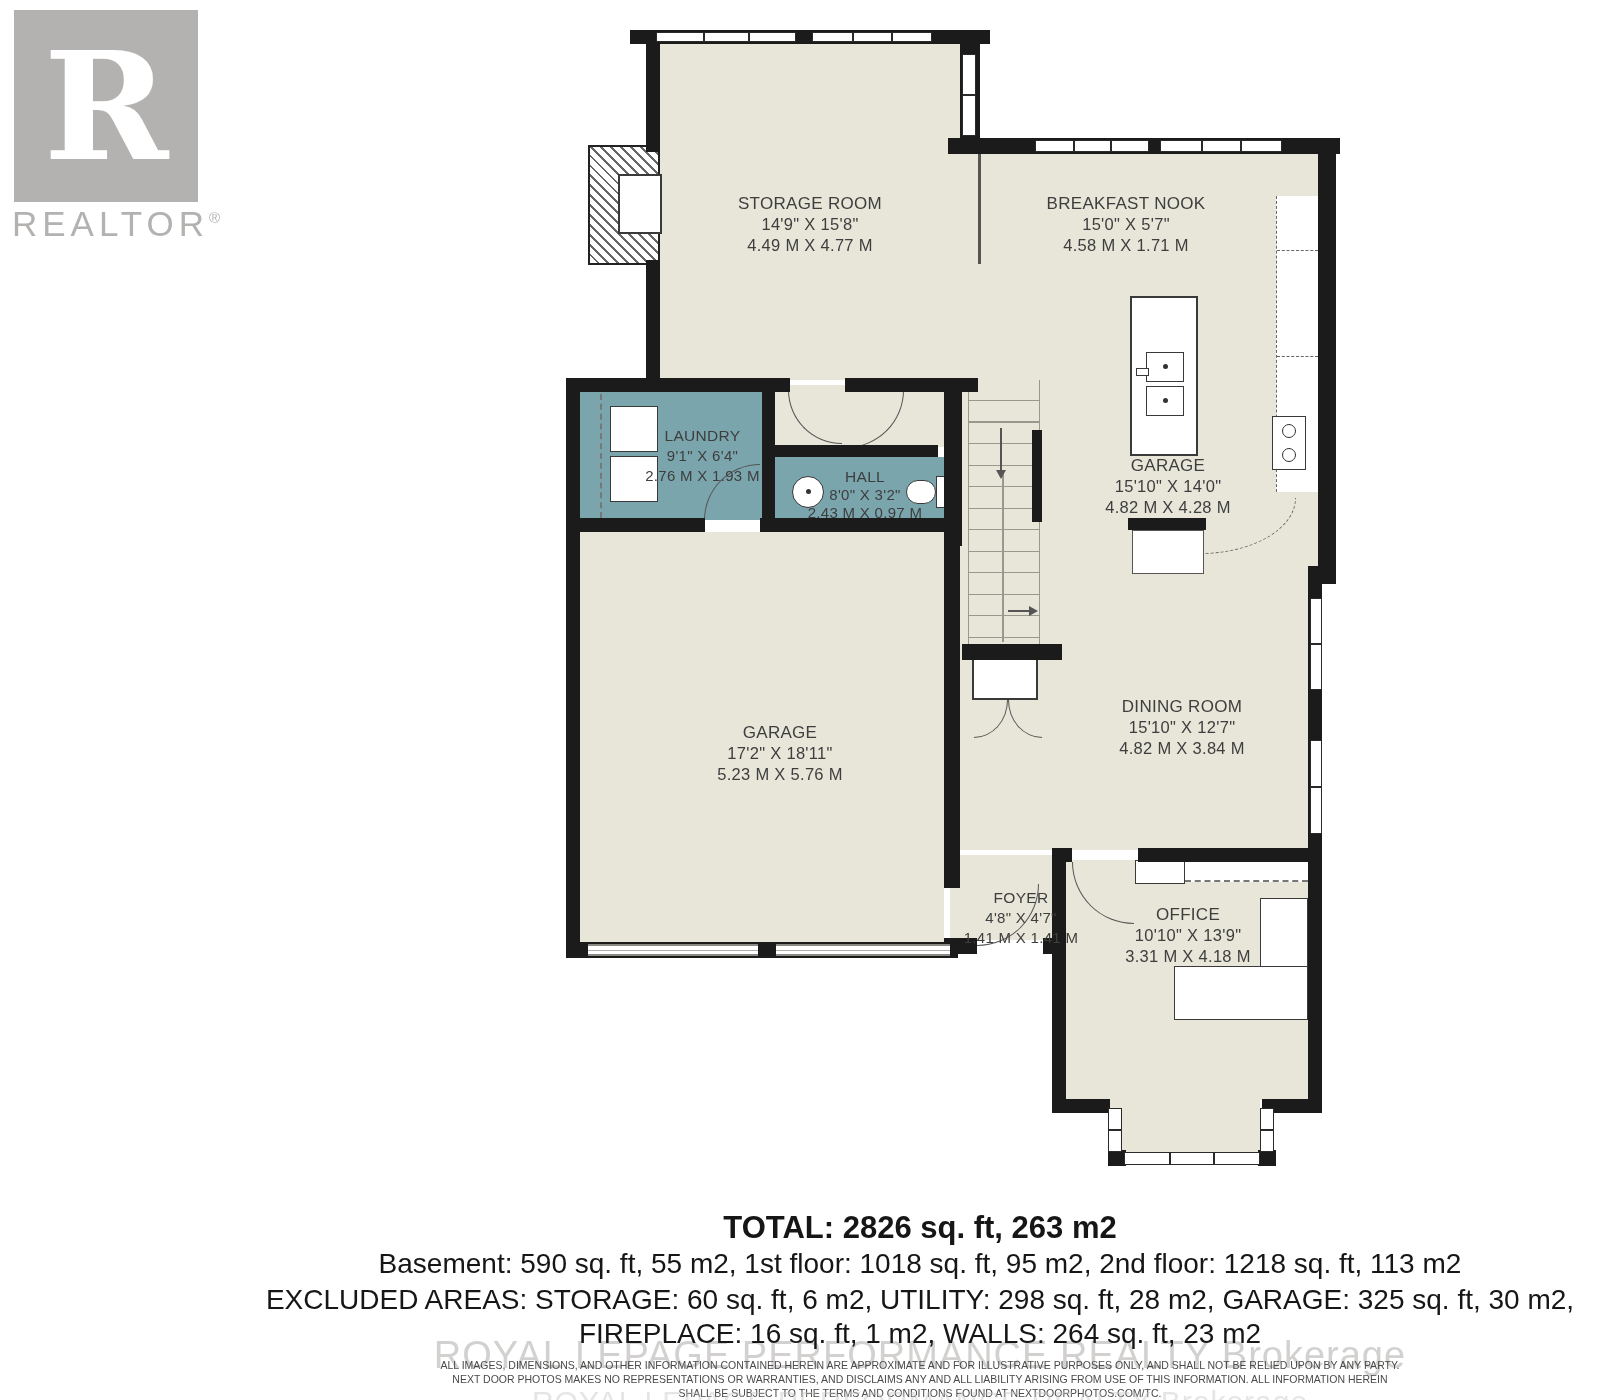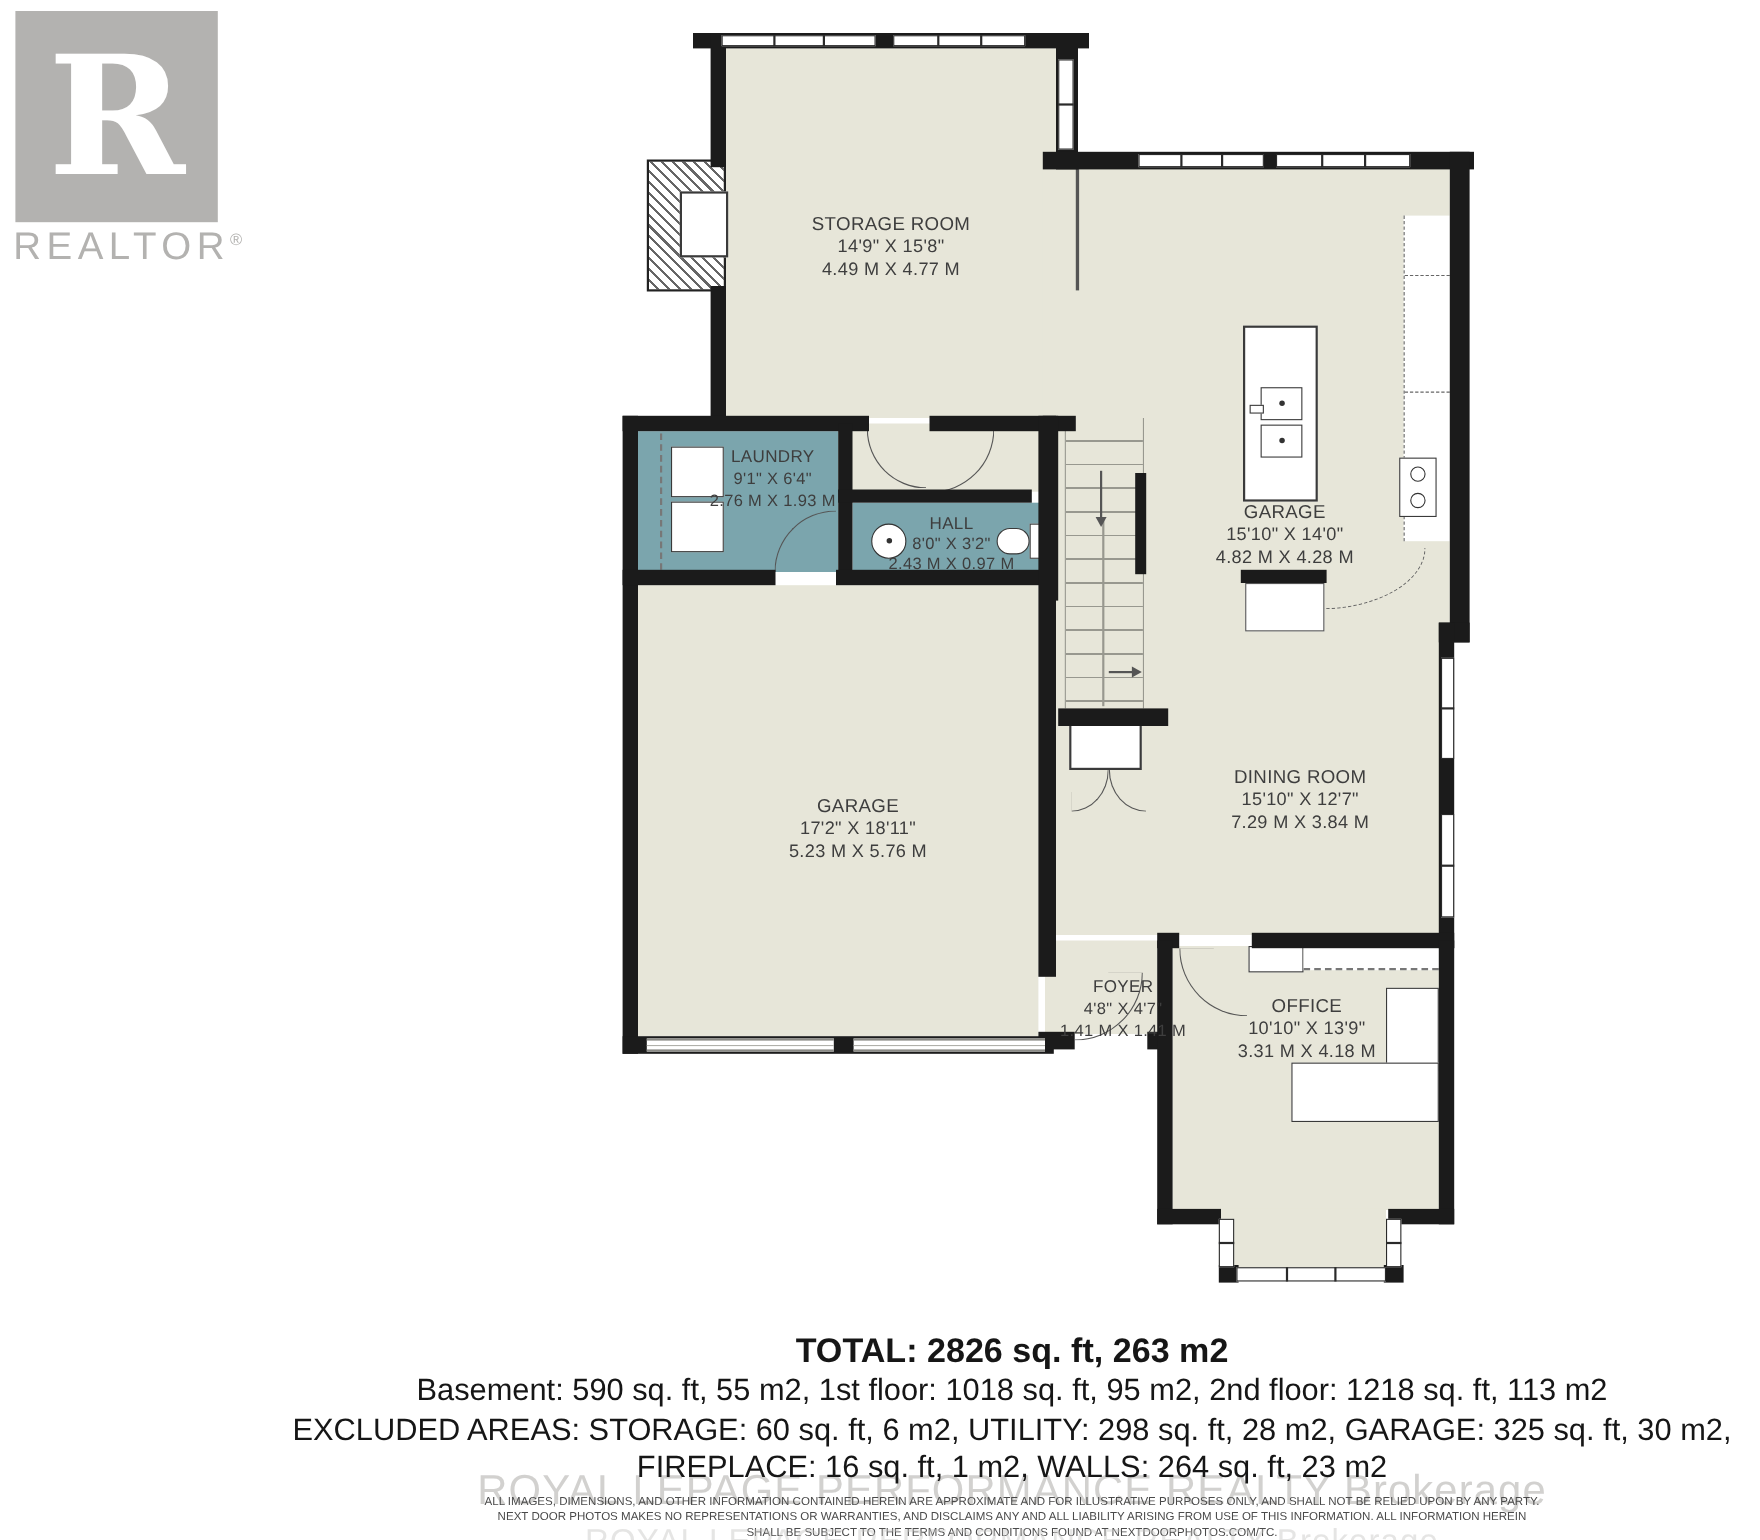--- a/index.html
+++ b/index.html
@@ -159,21 +159,26 @@
     <div class="win v" style="left:1260px;top:1108px;width:14px;height:44px;"></div>
     <div class="win h" style="left:1124px;top:1152px;width:136px;height:13px;"></div>
     <div class="gdoor" style="left:588px;top:944px;width:170px;height:12px;"></div>
     <div class="gdoor" style="left:776px;top:944px;width:174px;height:12px;"></div>
 
     <div class="lbl" style="left:660px;top:193px;width:300px;">
       <div class="nm">STORAGE ROOM</div>
       <div>14'9" X 15'8"</div>
       <div>4.49 M X 4.77 M</div>
     </div>
-    <div class="lbl sm" style="left:605px;top:406px;width:195px;">
+    <div class="lbl" style="left:976px;top:193px;width:300px;">
+      <div class="nm">BREAKFAST NOOK</div>
+      <div>15'0" X 5'7"</div>
+      <div>4.58 M X 1.71 M</div>
+    </div>
+    <div class="lbl sm" style="left:605px;top:426px;width:195px;">
       <div class="nm">LAUNDRY</div>
       <div>9'1" X 6'4"</div>
       <div>2.76 M X 1.93 M</div>
     </div>
     <div class="lbl sm" style="left:775px;top:468px;width:180px;line-height:18px;">
       <div class="nm">HALL</div>
       <div>8'0" X 3'2"</div>
       <div>2.43 M X 0.97 M</div>
     </div>
     <div class="lbl" style="left:1018px;top:455px;width:300px;">
@@ -182,21 +187,21 @@
       <div>4.82 M X 4.28 M</div>
     </div>
     <div class="lbl" style="left:630px;top:722px;width:300px;">
       <div class="nm">GARAGE</div>
       <div>17'2" X 18'11"</div>
       <div>5.23 M X 5.76 M</div>
     </div>
     <div class="lbl" style="left:1032px;top:696px;width:300px;">
       <div class="nm">DINING ROOM</div>
       <div>15'10" X 12'7"</div>
-      <div>7.29 M X 3.84 M</div>
+      <div>4.82 M X 3.84 M</div>
     </div>
     <div class="lbl sm" style="left:956px;top:888px;width:130px;line-height:20px;">
       <div class="nm">FOYER</div>
       <div>4'8" X 4'7"</div>
       <div>1.41 M X 1.41 M</div>
     </div>
     <div class="lbl" style="left:1038px;top:904px;width:300px;">
       <div class="nm">OFFICE</div>
       <div>10'10" X 13'9"</div>
       <div>3.31 M X 4.18 M</div>

